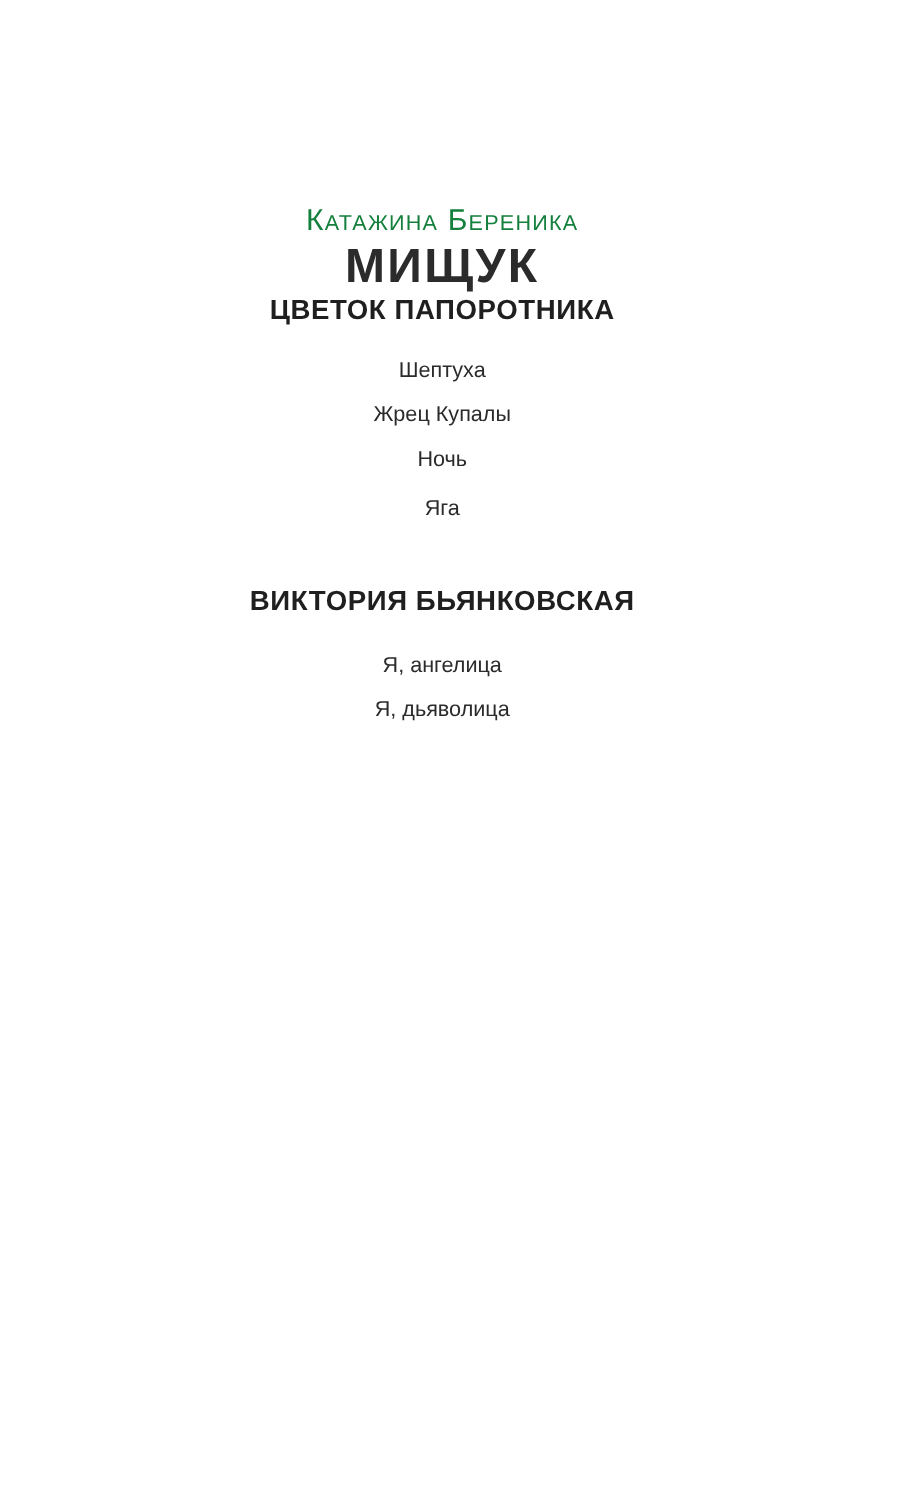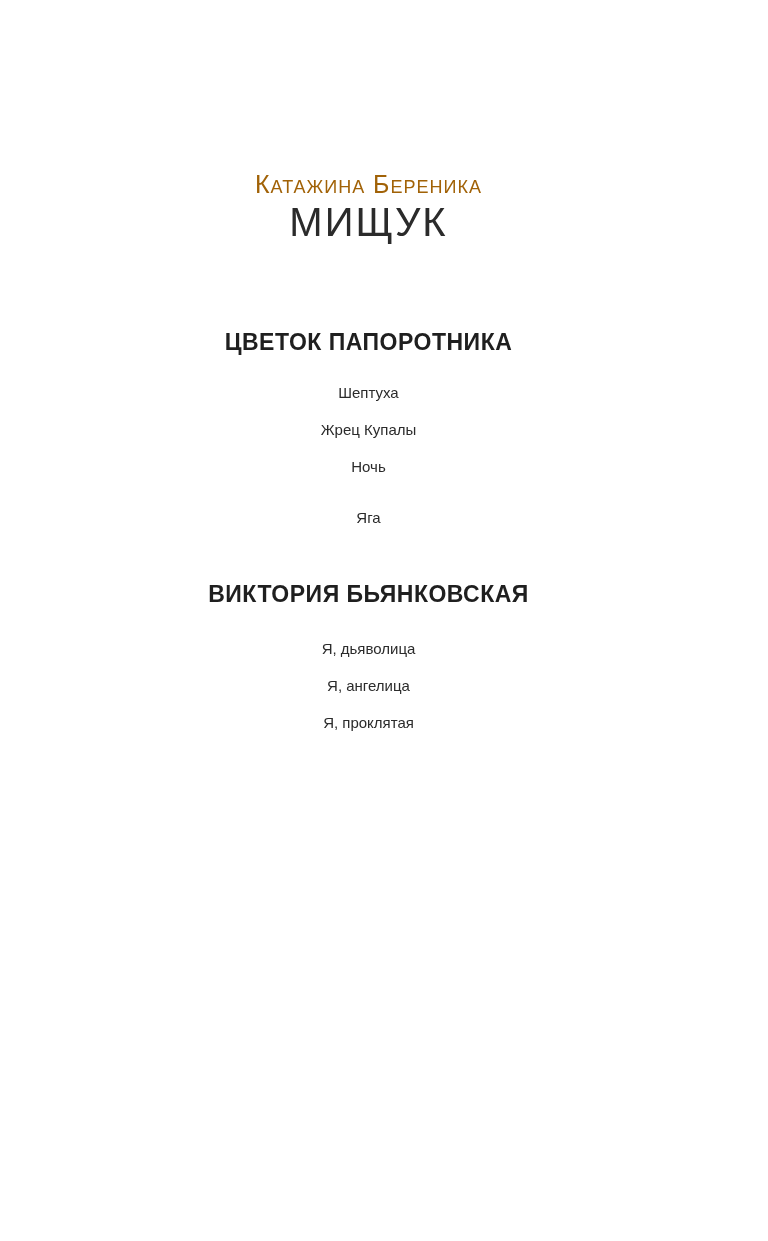--- a/index.html
+++ b/index.html
@@ -33,59 +33,58 @@
   .author-block {
     padding-top: 170px;
   }
   .author-first-names {
     font-size: 25px;
     line-height: 28px;
     font-weight: 400;
     font-variant: small-caps;
     font-variant-caps: small-caps;
     letter-spacing: 1px;
-    color: #a16207;
+    color: #15803d;
   }
   .author-surname {
     font-size: 40px;
     line-height: 44px;
-    font-weight: 400;
+    font-weight: 700;
     letter-spacing: 2px;
     margin-top: 2px;
     color: var(--text, #2b2b2b);
   }
   .section-heading {
     font-size: 23px;
     line-height: 28px;
     font-weight: 700;
     letter-spacing: 0.5px;
     color: var(--heading-text, #1f1f1f);
   }
   .section-1 .section-heading {
-    margin-top: 84px;
   }
   .section-2 .section-heading {
     margin-top: 44px;
   }
   .book-list {
     list-style: none;
     margin: 18px 0 0 0;
     padding: 0;
   }
   .section-2 .book-list {
     margin-top: 22px;
   }
   .book {
-    font-size: 15px;
+    font-size: 18px;
     line-height: 37px;
     font-weight: 400;
     color: var(--text, #2b2b2b);
   }
   .book.extra-gap {
-    margin-top: 14px;
+    margin-top: 4px;
   }
 </style>
 </head>
 <body>
 
 <div class="page">
   <div class="content">
 
     <div class="author-block">
       <div class="author-first-names">Катажина Береника</div>
@@ -98,20 +97,19 @@
         <li class="book">Шептуха</li>
         <li class="book">Жрец Купалы</li>
         <li class="book">Ночь</li>
         <li class="book extra-gap">Яга</li>
       </ul>
     </div>
 
     <div class="section section-2">
       <div class="section-heading">ВИКТОРИЯ БЬЯНКОВСКАЯ</div>
       <ul class="book-list">
+        <li class="book">Я, ангелица</li>
         <li class="book">Я, дьяволица</li>
-        <li class="book">Я, ангелица</li>
-        <li class="book">Я, проклятая</li>
       </ul>
     </div>
 
   </div>
 </div>
 
 </body></html>

